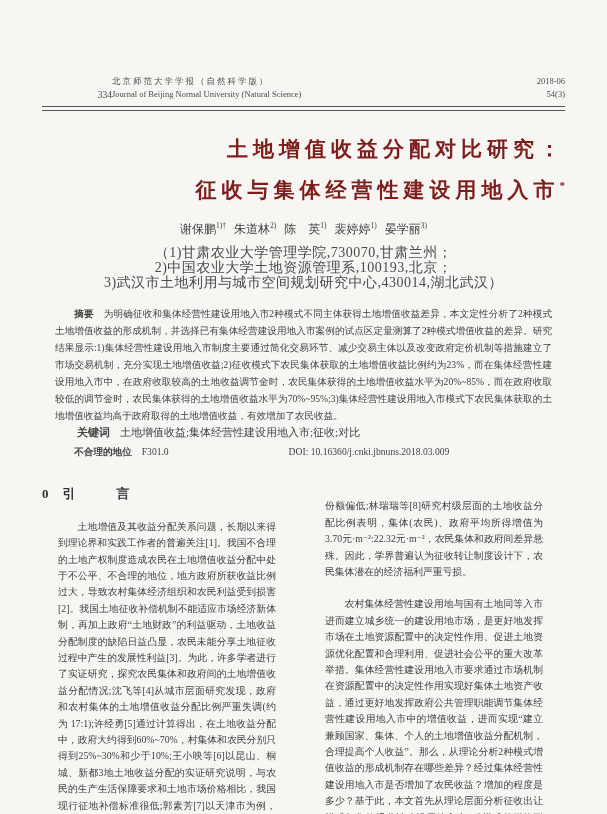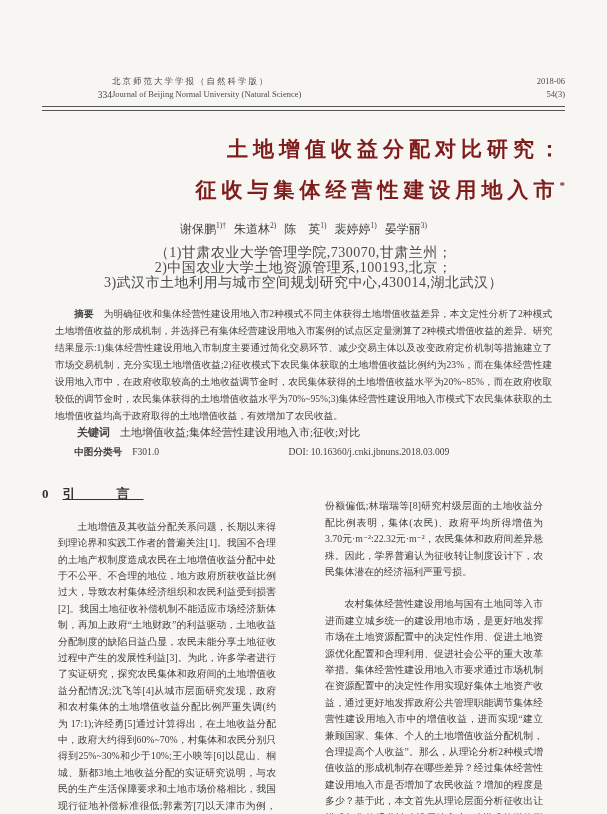--- a/index.html
+++ b/index.html
@@ -37,21 +37,21 @@
   .metarow{margin:2px 13px 0 13px;display:flex;font-size:9.6px;line-height:17.4px;color:#424242;}
   .metarow .m-left{width:47%;text-indent:2em;}
   .metarow .m-right{flex:1;}
   .metarow .doi-label{font-weight:normal;}
 
   
   .body-cols{margin-top:22px;display:flex;gap:17px;}
   .col{width:250px;font-size:9.8px;line-height:16.4px;text-align:justify;color:#3d3d3d;}
   .sec-head{font-size:13px;font-weight:bold;margin:4px 0 12px 0;color:#333;}
   .sec-head .sec-no{margin-right:14px;}
-  .sec-head .sec-tx{letter-spacing:14px;text-decoration:underline;}
+  .sec-head .sec-tx{letter-spacing:14px;}
   .col p{margin:16px;text-indent:2em;}
   .col p.noindent{text-indent:0;}
   .col p + p{margin-top:0;}
 
   
   .footnote{margin-top:9px;font-size:8.6px;line-height:15.5px;color:#4a4a4a;}
   .fn-rule{width:150px;border-top:1px solid #777;margin-bottom:5px;}
 </style>
 </head>
 <body>
@@ -93,21 +93,21 @@
   <div class="abstract">
     <span class="blabel">摘要</span><span>为明确征收和集体经营性建设用地入市2种模式不同主体获得土地增值收益差异，本文定性分析了2种模式土地增值收益的形成机制，并选择已有集体经营建设用地入市案例的试点区定量测算了2种模式增值收益的差异。研究结果显示:1)集体经营性建设用地入市制度主要通过简化交易环节、减少交易主体以及改变政府定价机制等措施建立了市场交易机制，充分实现土地增值收益;2)征收模式下农民集体获取的土地增值收益比例约为23%，而在集体经营性建设用地入市中，在政府收取较高的土地收益调节金时，农民集体获得的土地增值收益水平为20%~85%，而在政府收取较低的调节金时，农民集体获得的土地增值收益水平为70%~95%;3)集体经营性建设用地入市模式下农民集体获取的土地增值收益均高于政府取得的土地增值收益，有效增加了农民收益。</span>
   </div>
 
   <div class="keywords">
     <span class="blabel">关键词</span><span>土地增值收益;集体经营性建设用地入市;征收;对比</span>
   </div>
 
   <div class="metarow">
     <div class="m-left">
-      <span class="blabel">中图分类号</span><span>F301.0</span>
+      <span class="blabel">不合理的地位</span><span>F301.0</span>
     </div>
     <div class="m-right">
       <span class="doi-label">DOI</span><span>: 10.16360/j.cnki.jbnuns.2018.03.009</span>
     </div>
   </div>
 
   <div class="body-cols">
 
     <div class="col">
       <div class="sec-head">

